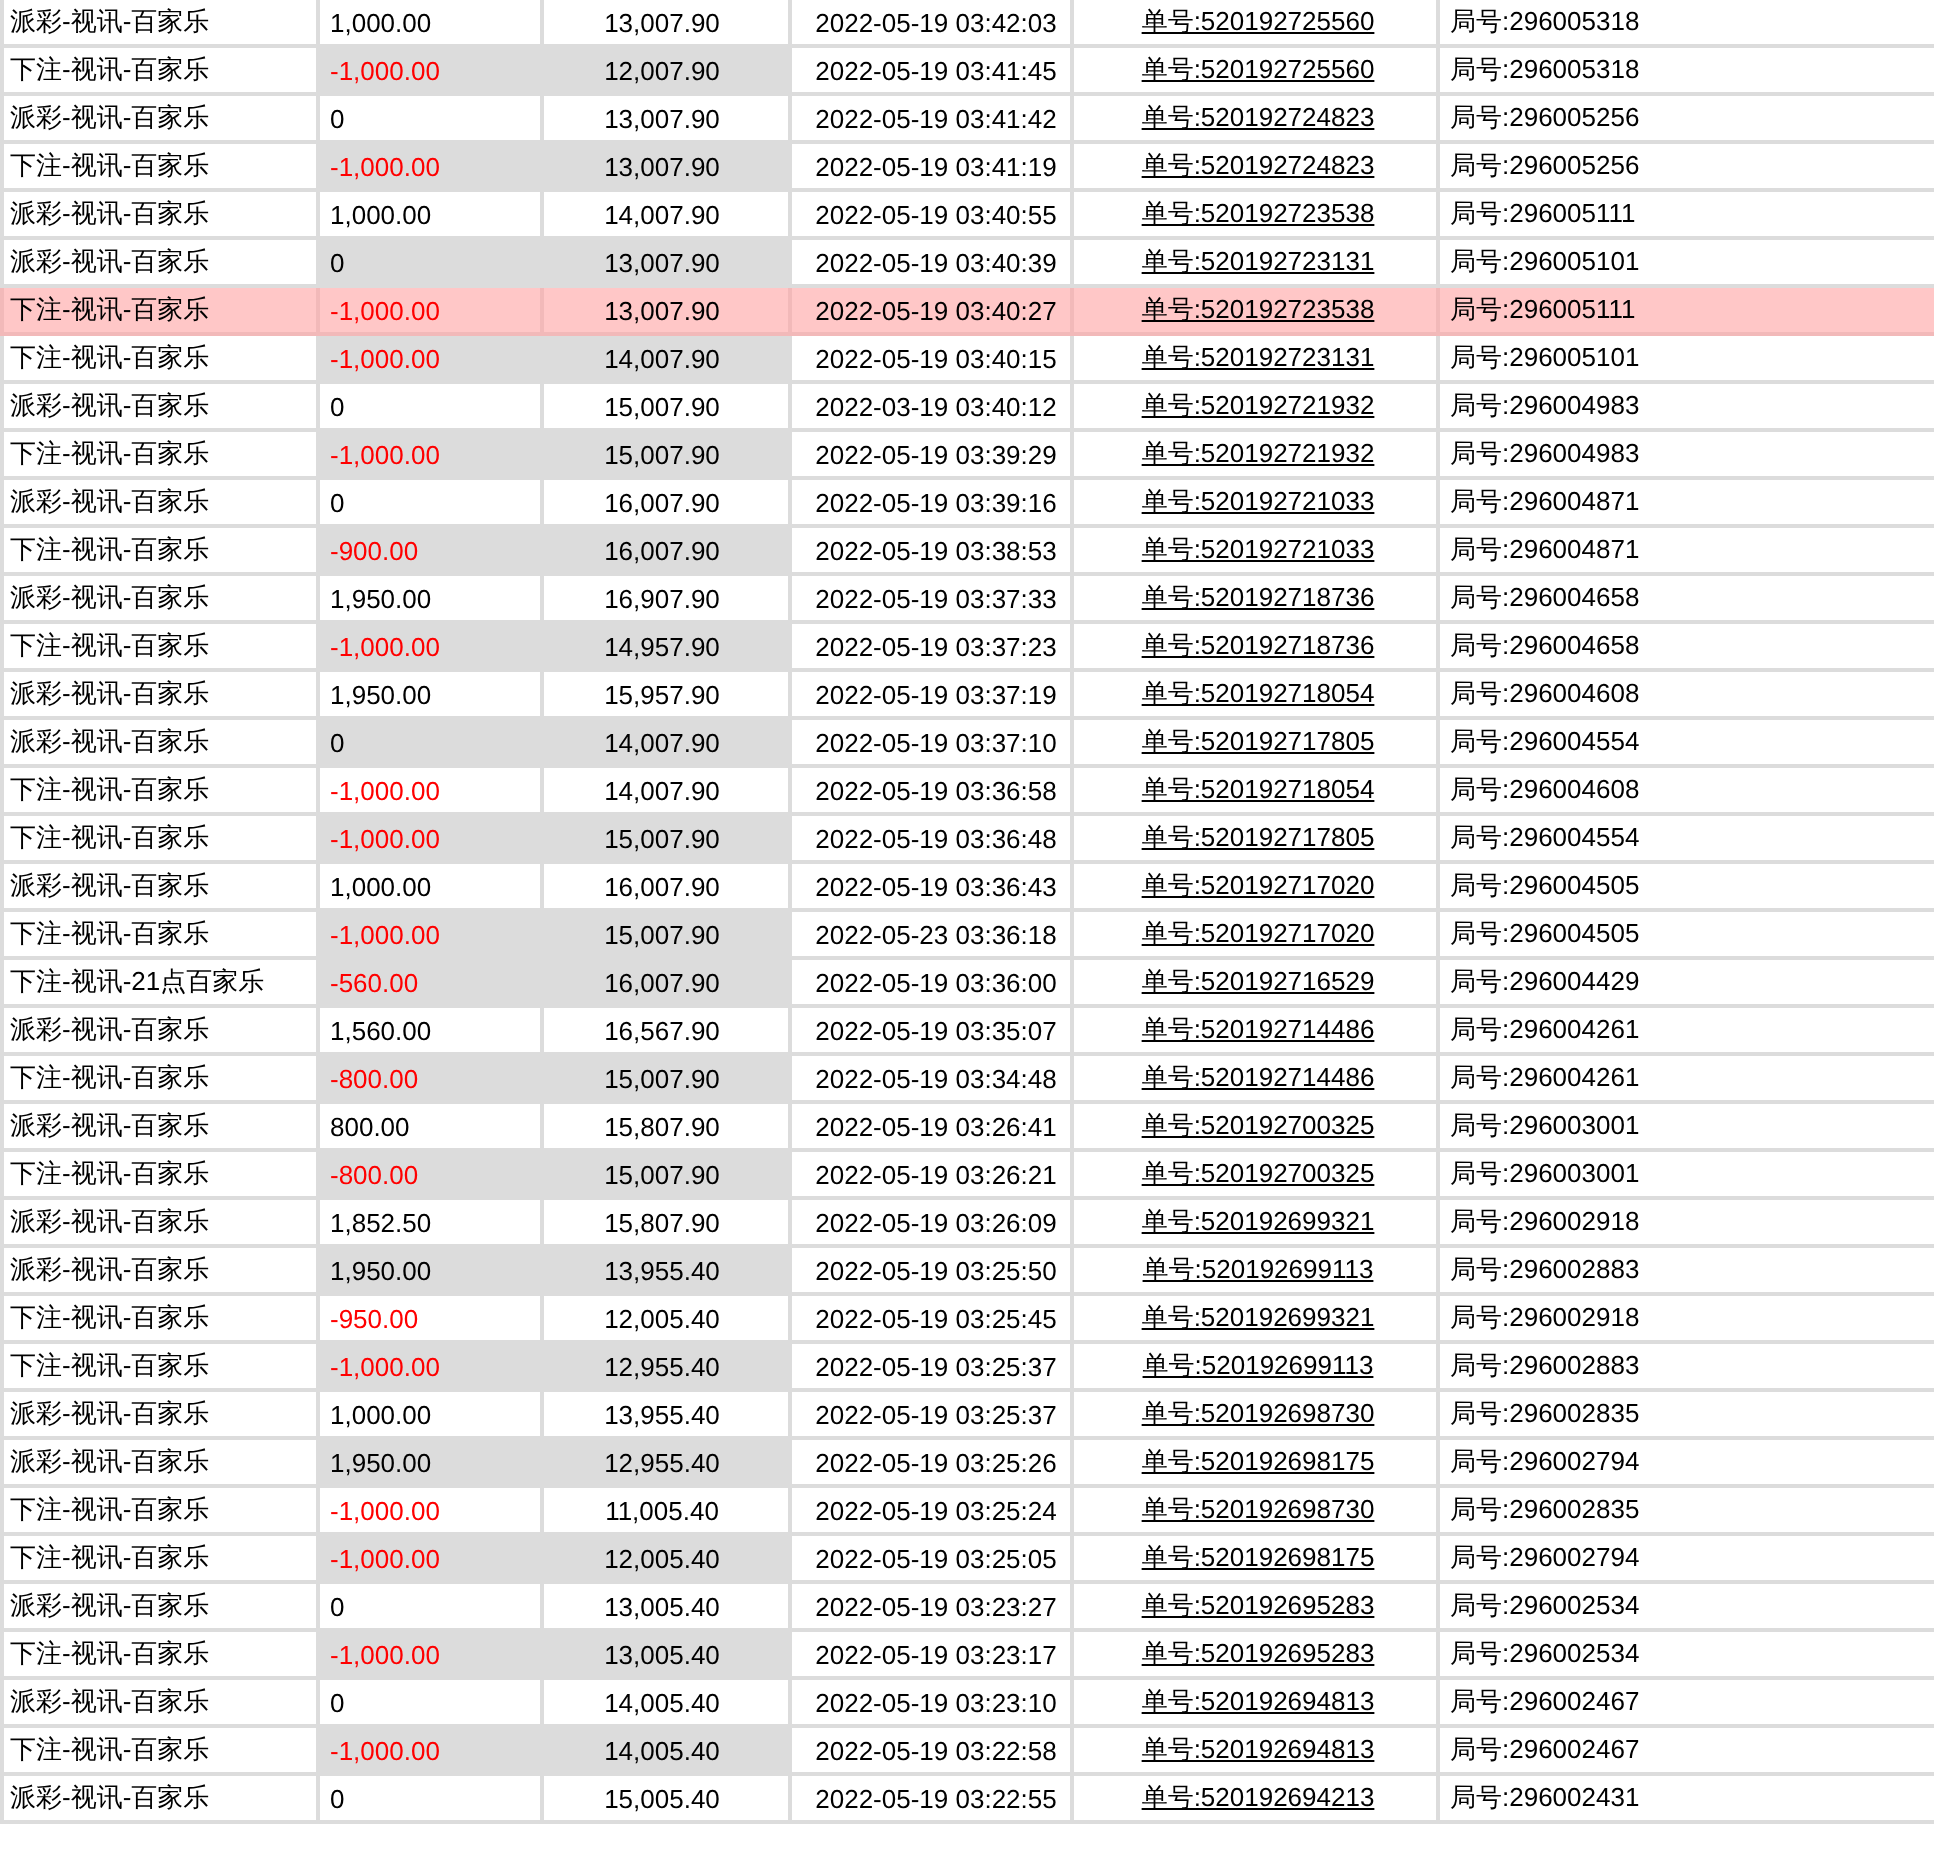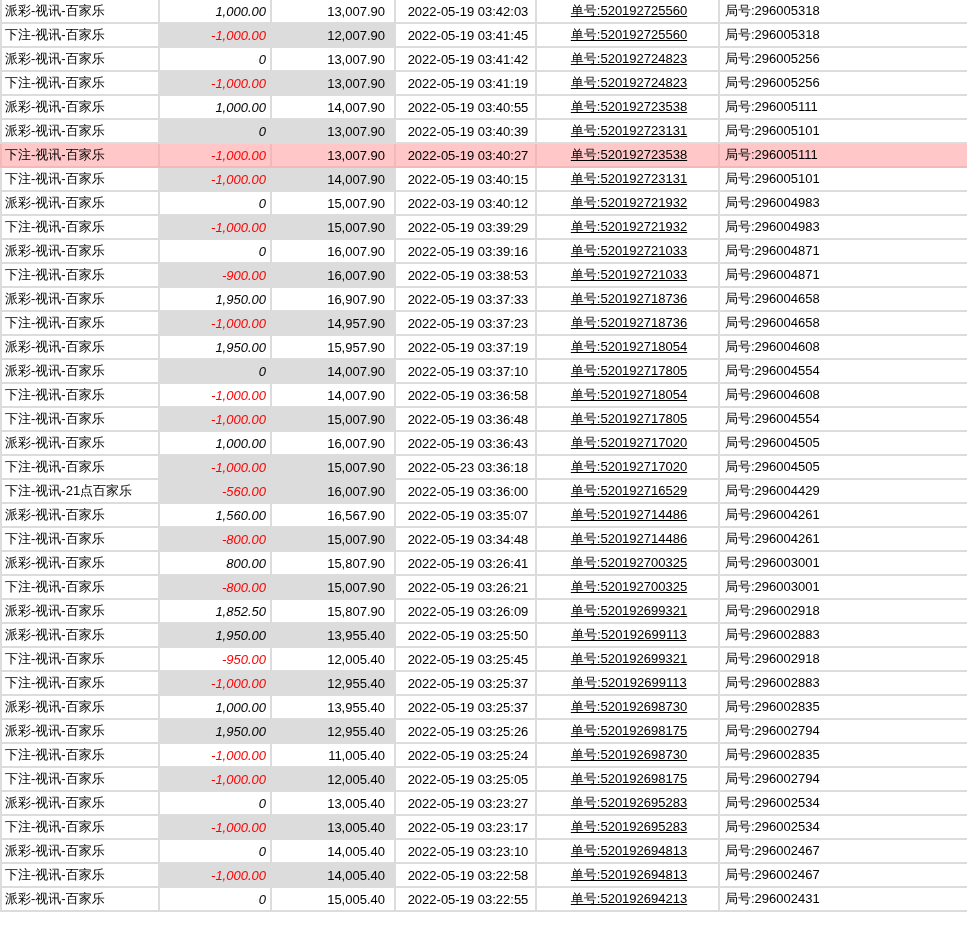--- a/index.html
+++ b/index.html
@@ -14,22 +14,22 @@
   }
   table{border-collapse:separate;border-spacing:0;table-layout:fixed;width:967px;}
   td{
     height:24px;box-sizing:border-box;
     border-right:2px solid var(--border);
     border-bottom:2px solid var(--border);
     padding:0 5px;white-space:nowrap;overflow:hidden;
     background:#ffffff;vertical-align:middle;
   }
   td.c-type{border-left:2px solid var(--border);padding-left:3px;text-align:left;margin-top:18px;}
-  td.c-amount{text-align:right;padding-right:4px;font-style:italic;}
-  td.c-balance{text-align:right;padding-right:9px;}
+  td.c-amount{text-align:left;padding-right:4px;}
+  td.c-balance{text-align:center;padding-right:9px;}
   td.c-time{text-align:center;padding-left:10px;}
   td.c-order{text-align:center;padding-left:8px;text-decoration:underline;}
   td.c-round{text-align:left;padding-left:5px;border-right:none;}
   td.shaded{background:var(--shaded);}
   td.neg{color:var(--neg);}
   tr.highlight td{background:var(--hl);border-color:var(--hlborder);}
 </style>
 </head>
 <body>
 

